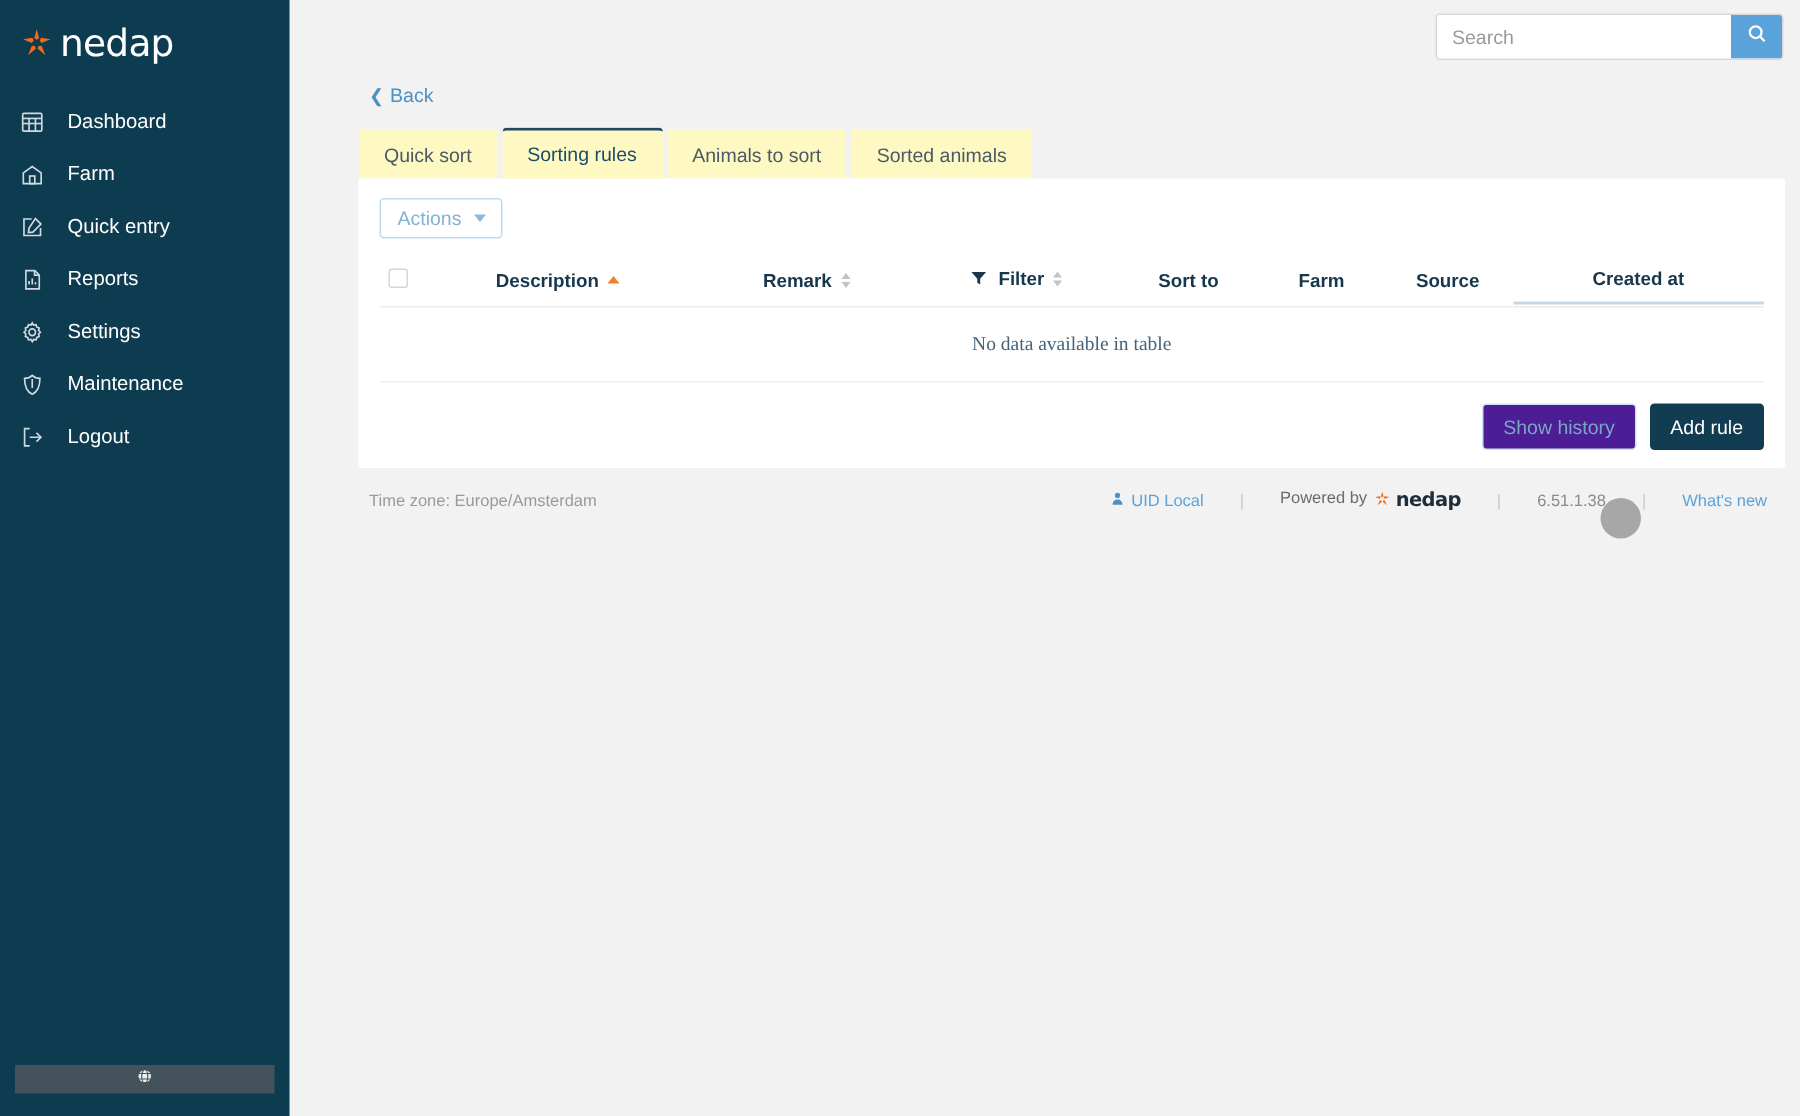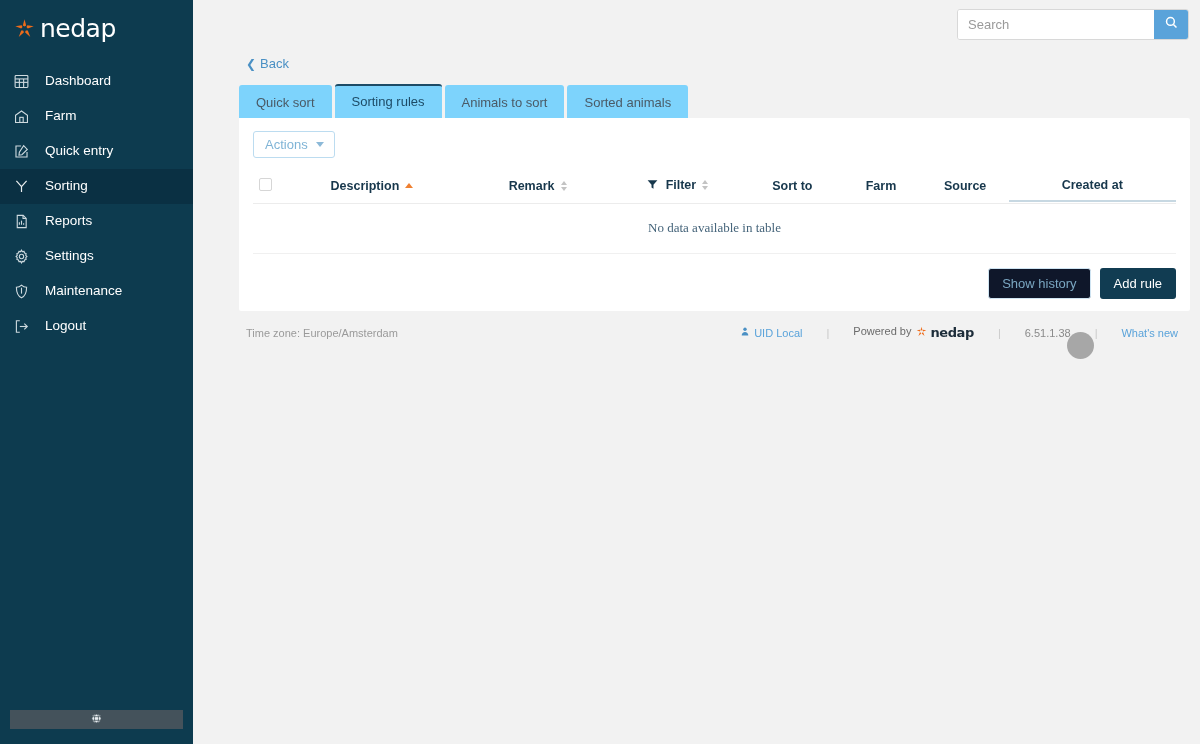--- a/index.html
+++ b/index.html
@@ -102,21 +102,21 @@
     cursor: pointer;
   }
   .back-chev { font-size: 12px; margin-right: 4px; line-height: 1; }
 
   .tabs {
     display: flex; align-items: flex-end;
     margin: 13px 0 0 10px; height: 33px;
     position: relative; z-index: 3;
   }
   .tab {
-    background: #7dd3fc;
+    background: #fef9c3;
     height: 33px;
     padding: 0 17px;
     display: flex; align-items: center;
     font-size: 13px;
     color: #4a5a66;
     margin-right: 3px;
     border-radius: 3px 3px 0 0;
     cursor: pointer;
     border-top: 2px solid transparent;
   }
@@ -207,21 +207,21 @@
     border-bottom: 1px solid #f0f0f0;
     font-family: Liberation Serif, serif;
   }
 
   .card-footer {
     display: flex; justify-content: flex-end; align-items: center;
     padding: 14px 14px 0 14px;
     gap: 9px;
   }
   .btn-outline {
-    border: 1px solid #cfe4f2; background: #0f172a;
+    border: 1px solid #cfe4f2; background: #4c1d95;
     color: #7ba7c2; font-size: 13px;
     padding: 7px 13px; border-radius: 3px; cursor: pointer;
   }
   .btn-primary {
     background: #113c52; color: #fff; border: none;
     font-size: 13px; padding: 8px 14px; border-radius: 3px; cursor: pointer;
   }
 
   
   .page-footer {
@@ -308,29 +308,20 @@
       <div class="nav-item">
         <span class="nav-icon">
           <svg width="17" height="17" viewBox="0 0 20 20" fill="none" stroke="#dfe8ec" stroke-width="1.3">
             <path d="M16.5 10.5V16.5H3.5V3.5H9.5"></path>
             <path d="M12.5 3.2 L16.8 7.5 L10.5 13.8 L7 14.2 L7.5 10.7 Z"></path>
           </svg>
         </span>
         <span class="nav-label">Quick entry</span>
       </div>
 
-      <div class="nav-item active">
-        <span class="nav-icon">
-          <svg width="17" height="17" viewBox="0 0 20 20" fill="none" stroke="#ffffff" stroke-width="1.4">
-            <path d="M4 3.5 L10 10.2 L16 3.5"></path>
-            <line x1="10" y1="10.2" x2="10" y2="16.5"></line>
-          </svg>
-        </span>
-        <span class="nav-label">Sorting</span>
-      </div>
 
       <div class="nav-item">
         <span class="nav-icon">
           <svg width="17" height="17" viewBox="0 0 20 20" fill="none" stroke="#dfe8ec" stroke-width="1.3">
             <path d="M5 2.8 H12 L15.5 6.3 V17.2 H5 Z"></path>
             <path d="M11.8 2.8 V6.4 H15.4"></path>
             <line x1="7.5" y1="13.8" x2="7.5" y2="11"></line>
             <line x1="10" y1="13.8" x2="10" y2="9"></line>
             <line x1="12.5" y1="13.8" x2="12.5" y2="12"></line>
           </svg>

